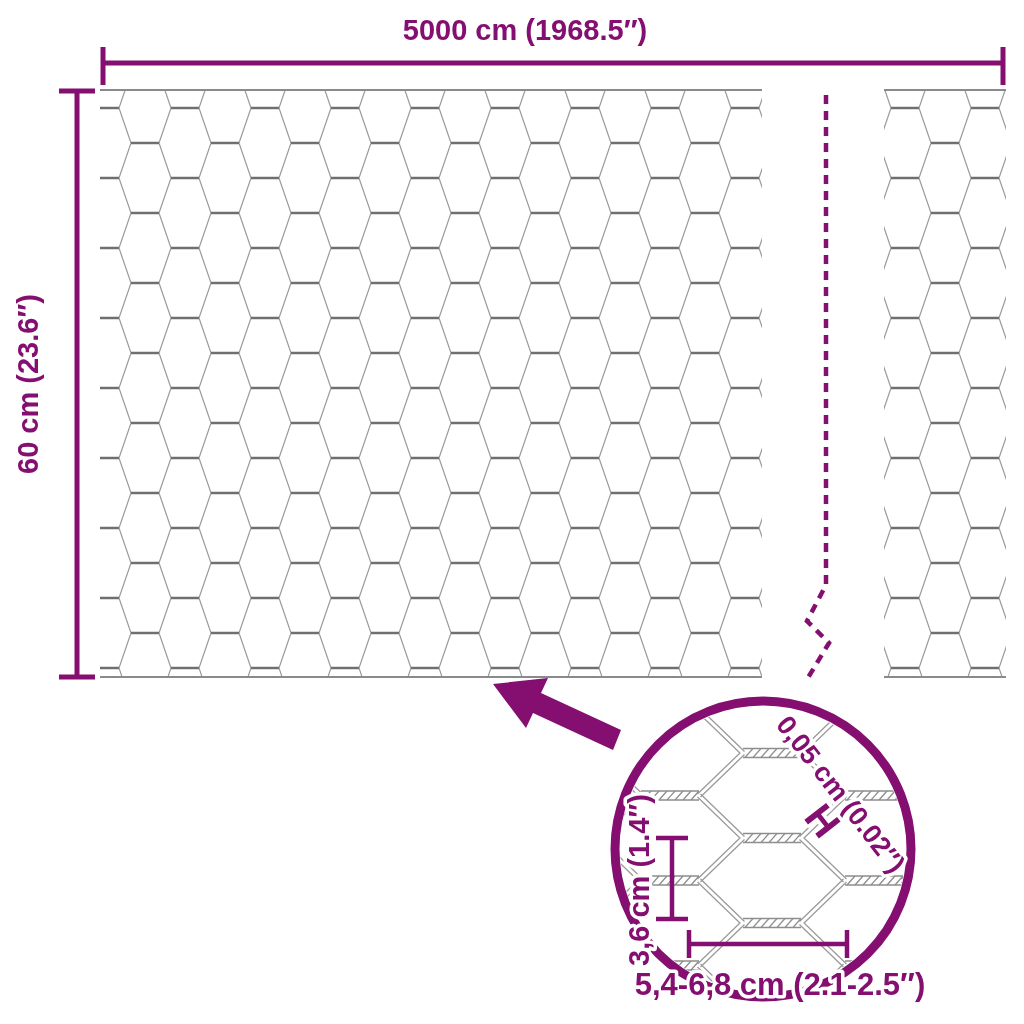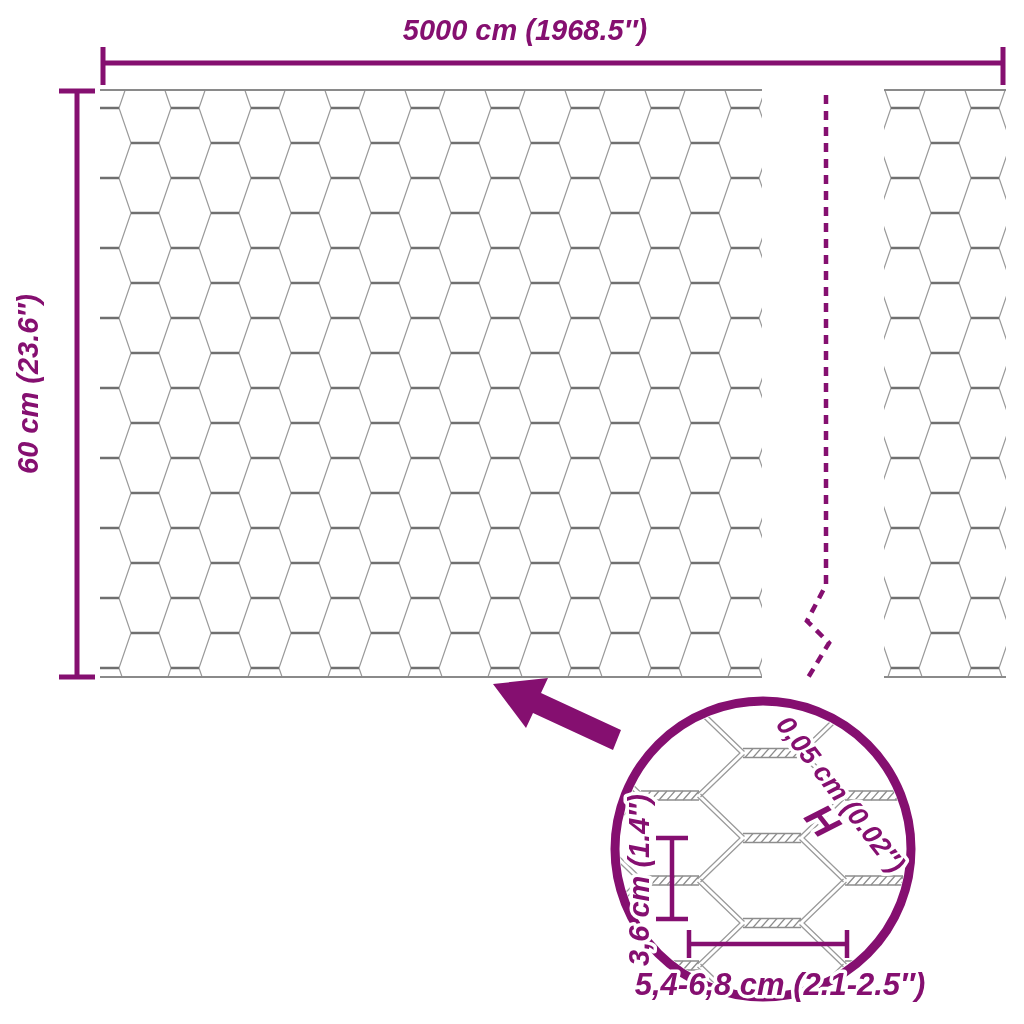--- a/index.html
+++ b/index.html
@@ -5,21 +5,20 @@
   :root{
     --accent:#850F70;
     --wire:#9a9a9a;
     --wire-dark:#6f6f6f;
     --edge:#8a8a8a;
   }
   html,body{margin:0;padding:0;background:#fff;}
   .canvas{
     width:1024px;height:1024px;background:#ffffff;position:relative;overflow:hidden;
     font-family:"Liberation Sans", sans-serif;
-    font-style:italic;
   }
   svg{display:block;}
   .dim-stroke{stroke:var(--accent);fill:none;}
   .dim-fill{fill:var(--accent);}
   .dim-text{
     font-family:"Liberation Sans", sans-serif;
     font-weight:bold;
     fill:var(--accent);
     paint-order:stroke;
     stroke:#ffffff;

